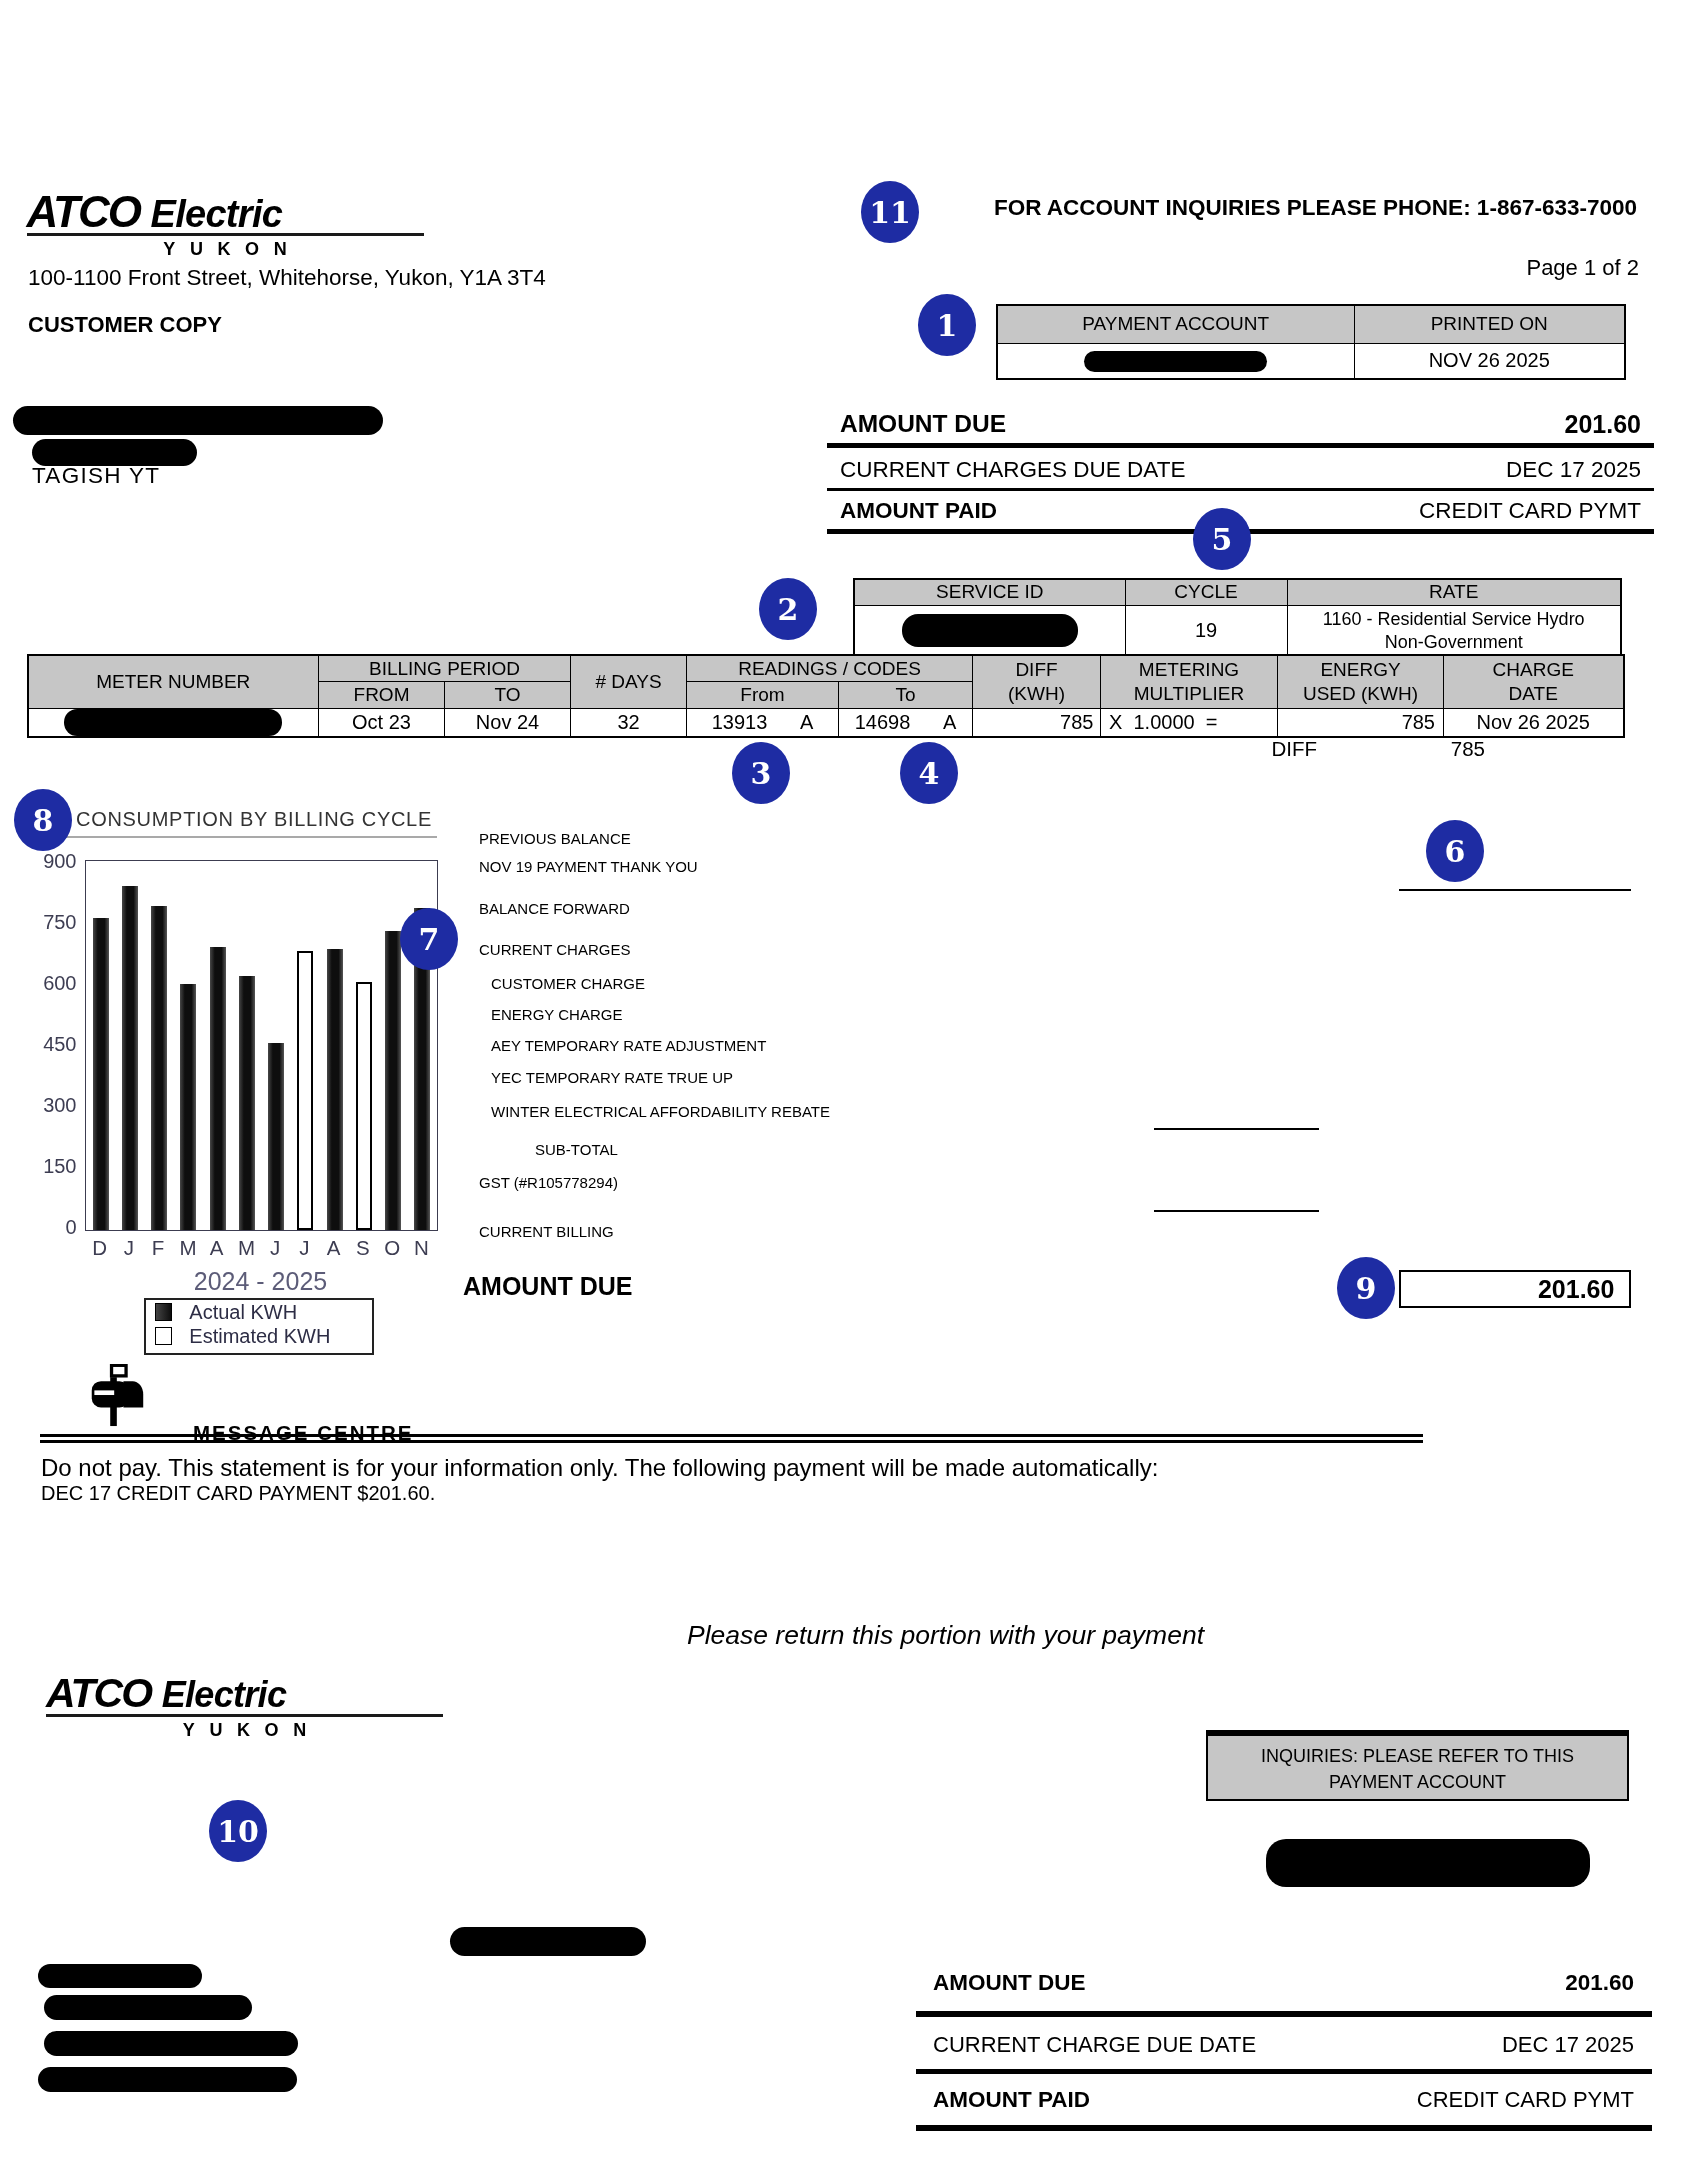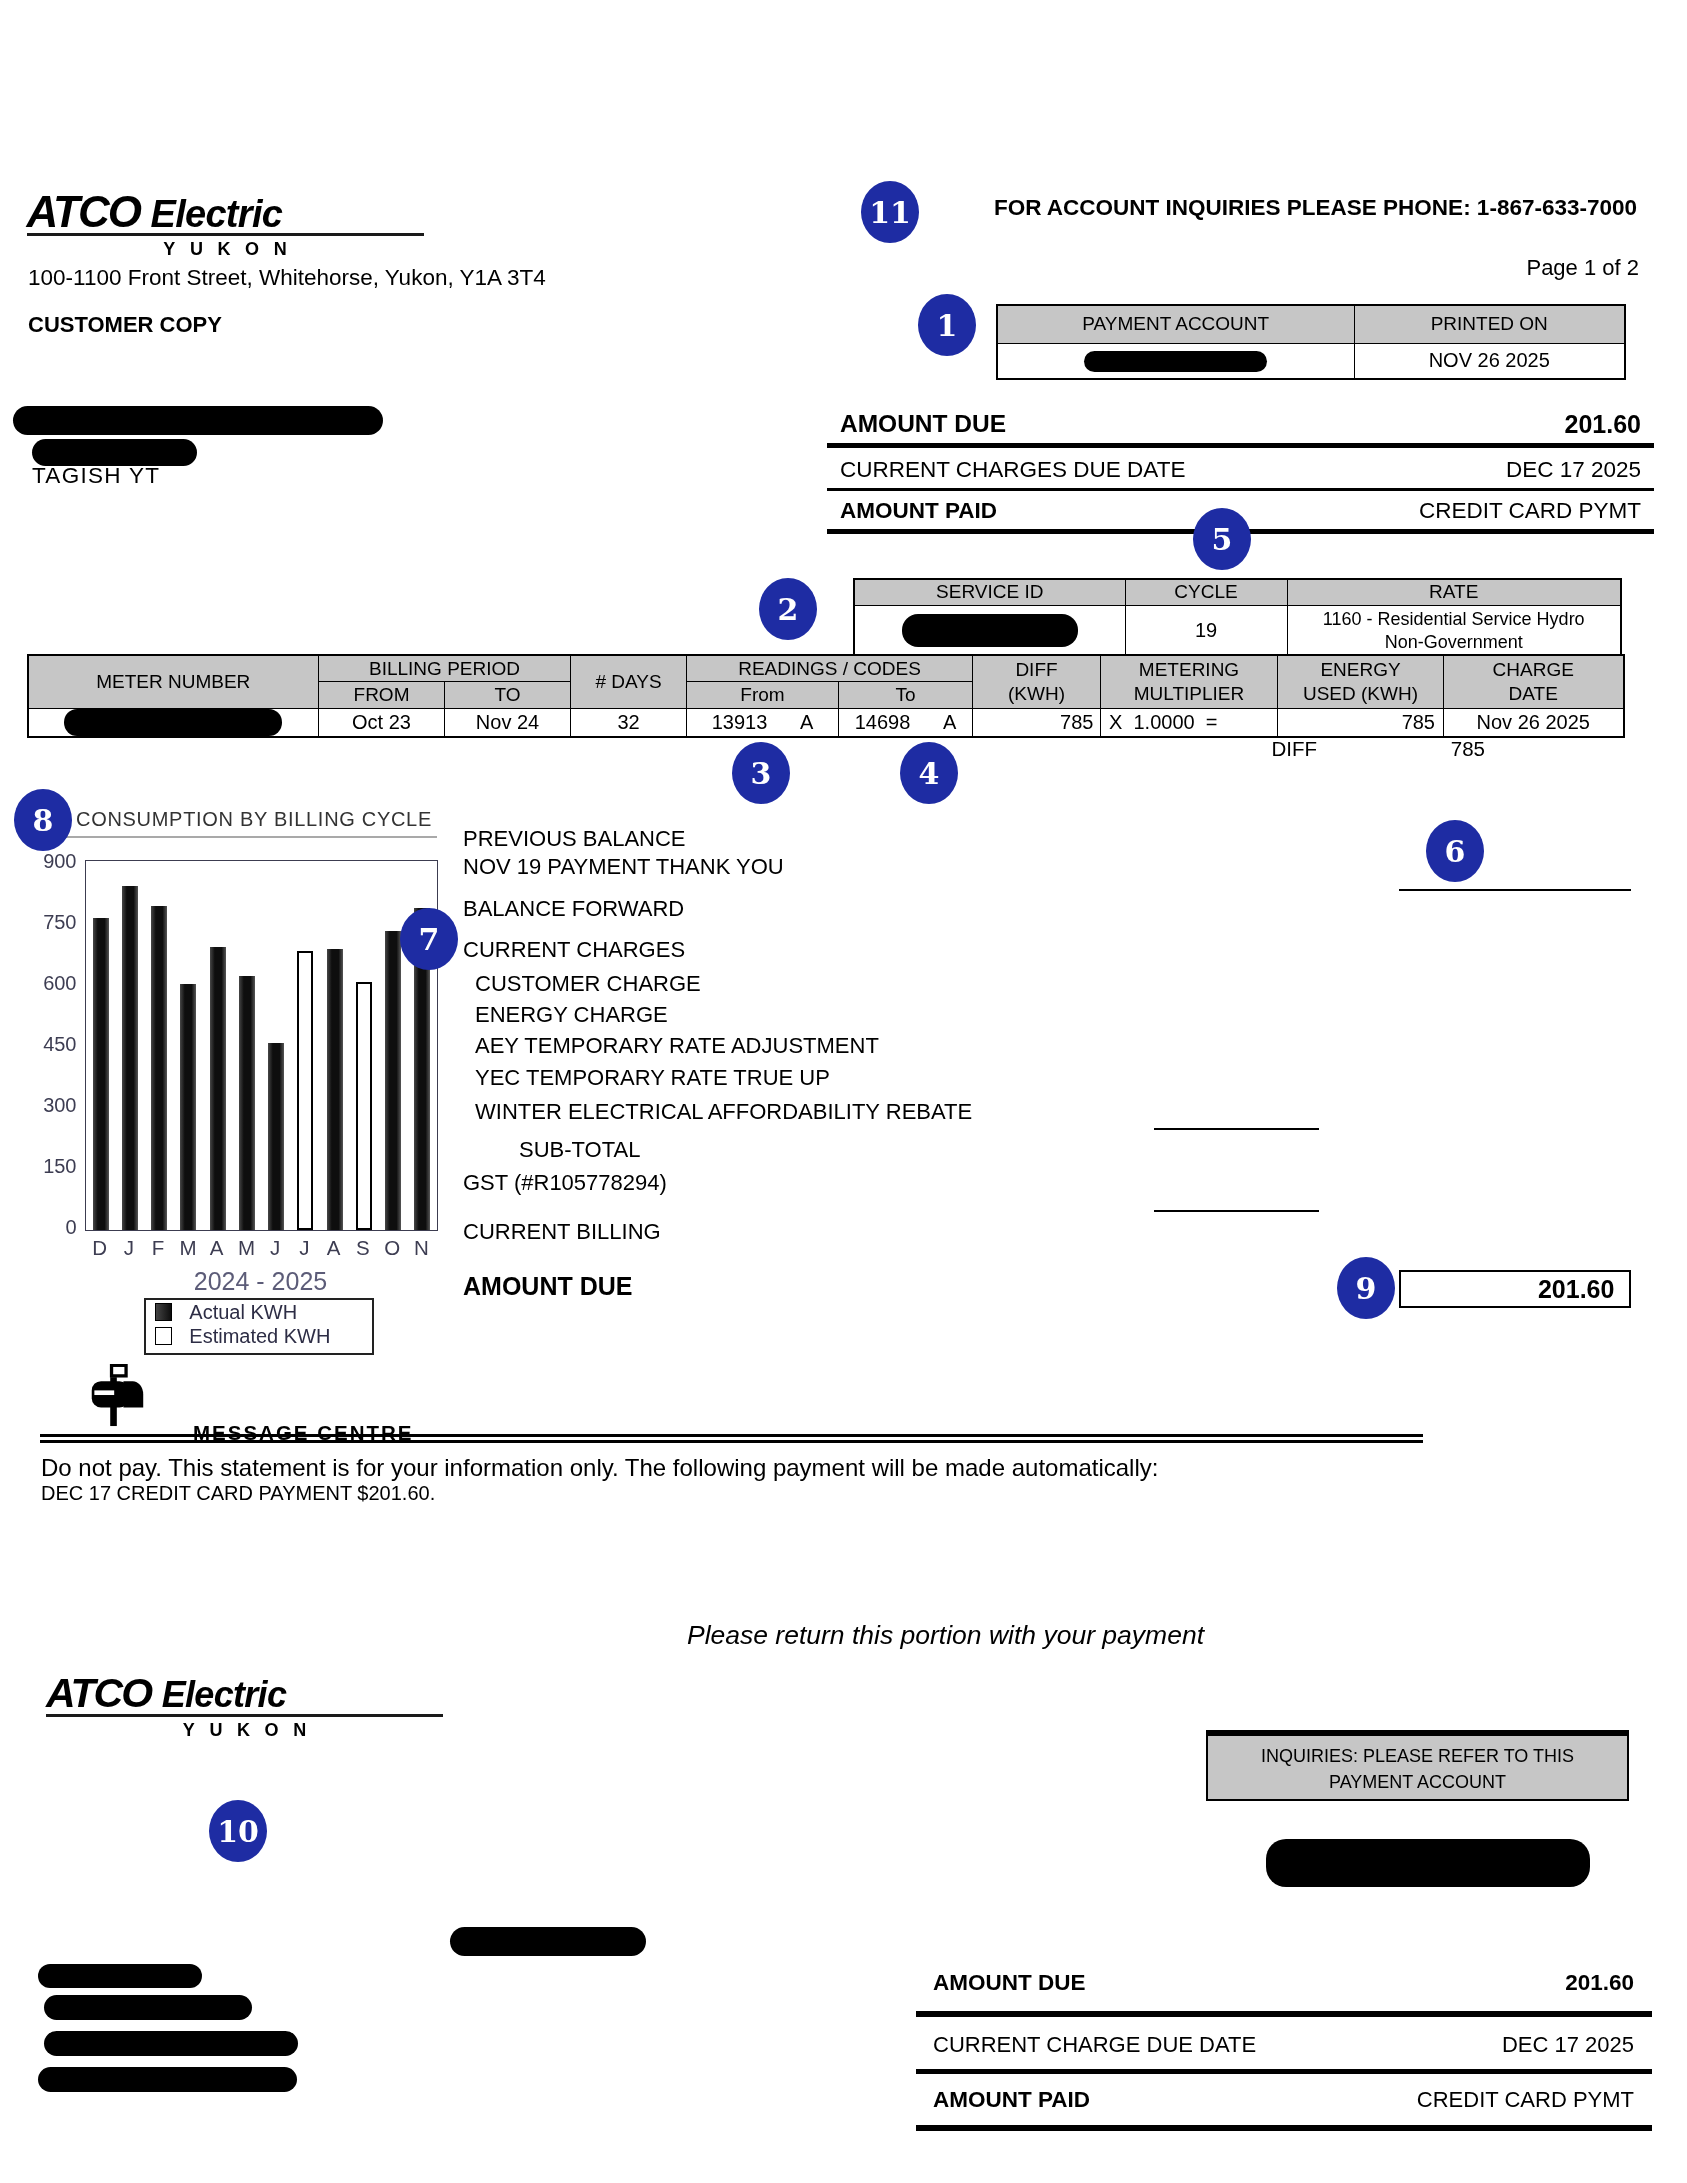--- a/index.html
+++ b/index.html
@@ -22,21 +22,21 @@
          font-family:"DejaVu Serif",serif;font-weight:bold;font-size:30px;z-index:30;}
   
   table{border-collapse:collapse;table-layout:fixed;}
   .grid{border:2px solid #000;}
   .grid th,.grid td{border:1.3px solid #000;font-weight:normal;padding:0;overflow:hidden;}
   .grid th{background:#c6c6c6;font-size:19px;}
   .grid td{font-size:20px;background:#fff;}
   .pre{white-space:pre-line;line-height:1.25;}
   .hline{position:absolute;background:#000;}
   
-  .chrow{position:absolute;height:29px;line-height:29px;font-size:22px;white-space:nowrap;}
+  .chrow{position:absolute;height:29px;line-height:29px;font-size:15px;white-space:nowrap;margin-left:16px;}
   .amt1{position:absolute;left:1092px;width:225px;top:0;text-align:right;}
   
   .chart-plot{position:absolute;left:85px;top:860px;width:351px;height:369px;border:1.3px solid #3c3c50;background:#fff;}
   .chart-bars{position:absolute;left:0;top:0;width:100%;height:100%;display:flex;align-items:flex-end;justify-content:space-around;}
   .bar-slot{width:16px;display:flex;align-items:flex-end;justify-content:center;height:100%;}
   .bar{width:16px;background:linear-gradient(90deg,#474747,#0e0e0e 30%,#0e0e0e 72%,#565656);}
   .bar-est{background:#fff;border:2px solid #000;box-sizing:border-box;}
   .chart-y{position:absolute;left:26.5px;top:850px;width:50px;height:389px;display:flex;flex-direction:column;
            justify-content:space-between;align-items:flex-end;font-size:20px;color:#3d3d52;}
   .chart-x{position:absolute;left:85px;top:1236px;width:351px;display:flex;justify-content:space-around;

